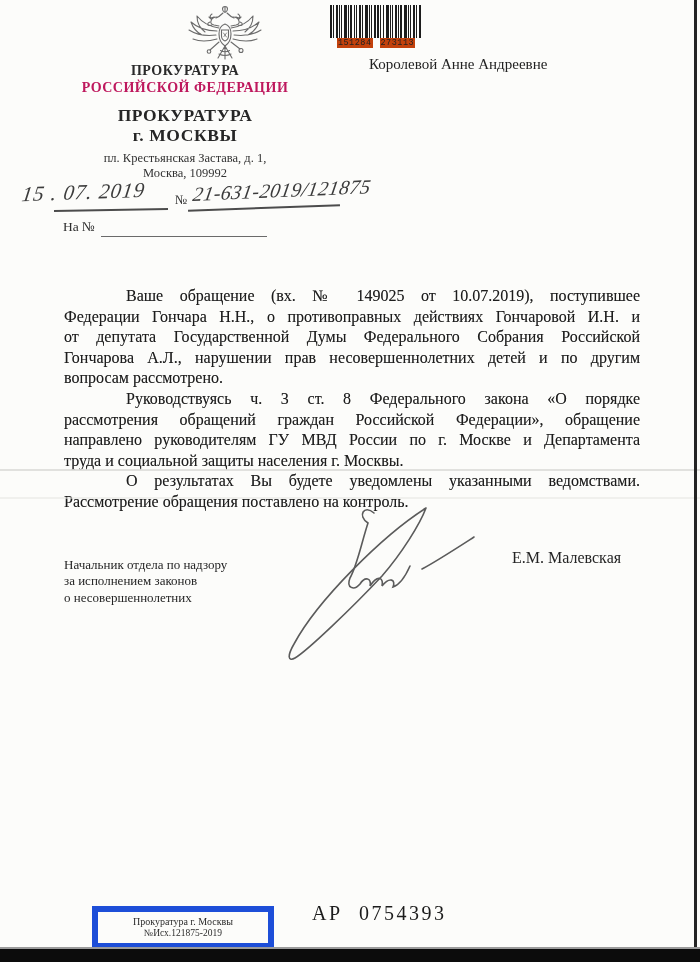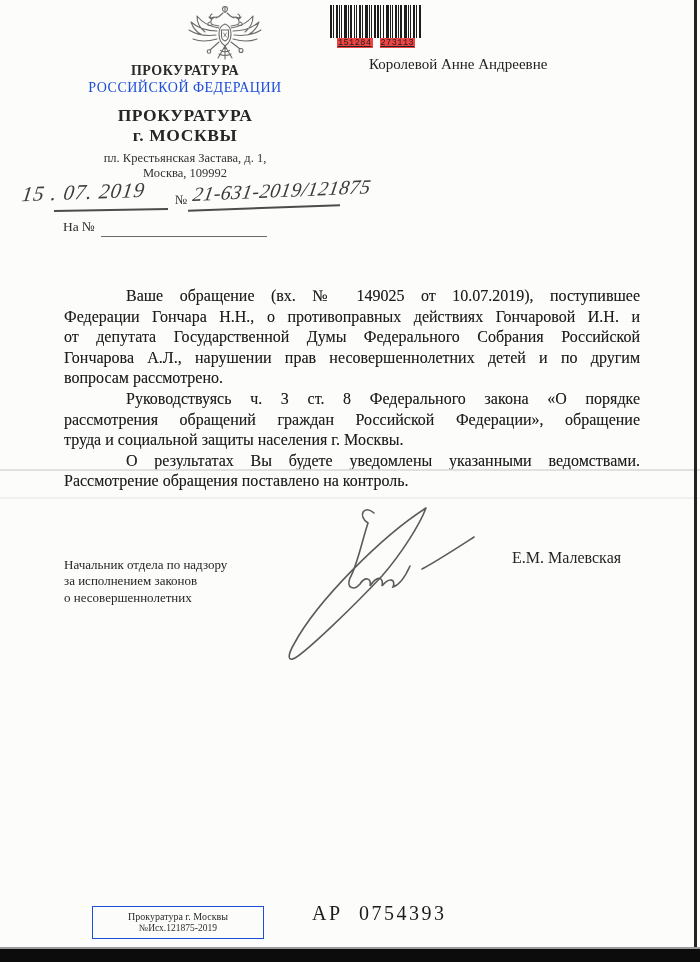--- a/index.html
+++ b/index.html
@@ -5,31 +5,31 @@
   html,body{margin:0;padding:0;background:#888;}
   .page{
     position:relative;width:700px;height:962px;margin:0 auto;
     background:#fcfcfa;overflow:hidden;
     font-family:"Liberation Serif", serif;color:#1e1e1e;
   }
   .abs{position:absolute;}
   
   .lh{position:absolute;left:40px;top:0;width:290px;text-align:center;}
   .lh .org1{position:absolute;left:0;top:63px;width:290px;font-weight:bold;font-size:14px;letter-spacing:.5px;color:#2a2a2a;}
-  .lh .org2{position:absolute;left:0;top:80px;width:290px;font-weight:normal;font-size:14px;letter-spacing:.5px;color:#1d4ed8;}
+  .lh .org2{position:absolute;left:0;top:80px;width:290px;font-weight:bold;font-size:14px;letter-spacing:.5px;color:#be185d;}
   .lh .of1{position:absolute;left:0;top:105px;width:290px;font-weight:bold;font-size:17.5px;letter-spacing:.6px;color:#262626;}
   .lh .of2{position:absolute;left:0;top:125px;width:290px;font-weight:bold;font-size:17.5px;letter-spacing:.6px;color:#262626;}
   .lh .ad1{position:absolute;left:0;top:151px;width:290px;font-size:12.5px;color:#333;}
   .lh .ad2{position:absolute;left:0;top:166px;width:290px;font-size:12.5px;color:#333;}
   .eagle{position:absolute;left:139px;top:4px;}
   
   .barcode{position:absolute;left:330px;top:5px;width:92px;}
   .bc-digits{display:flex;gap:7px;justify-content:center;font-family:"Liberation Mono",monospace;
     font-size:8.5px;letter-spacing:.5px;color:#222;margin-top:-5px;background:transparent;}
-  .bc-digits span{background:#ef4444;padding:0 1px;text-decoration:underline;}
+  .bc-digits span{background:#c2410c;padding:0 1px;}
   .recipient{position:absolute;left:369px;top:56px;font-size:15px;color:#222;text-align:right;}
   
   .hw{font-style:italic;color:#3c3c3c;white-space:nowrap;}
   .hw-date{position:absolute;left:22px;top:180px;font-size:21px;transform:rotate(-2deg) skewX(-10deg);letter-spacing:1px;}
   .num-sign{position:absolute;left:175px;top:192px;font-size:13px;color:#333;}
   .hw-num{position:absolute;left:193px;top:179px;font-size:20px;transform:rotate(-2.5deg) skewX(-12deg);letter-spacing:.5px;}
   .uline{position:absolute;height:1.5px;background:#4c4c4c;}
   .ul1{left:54px;top:209px;width:114px;transform:rotate(-1deg);}
   .ul2{left:188px;top:207px;width:152px;transform:rotate(-2deg);}
   .reply{position:absolute;left:63px;top:219px;font-size:13.5px;color:#2c2c2c;font-family:Liberation Serif, serif;}
@@ -38,21 +38,21 @@
   .body{position:absolute;left:64px;top:286px;width:576px;font-size:16px;line-height:20.6px;
         color:#1d1d1d;text-shadow:0 0 .4px rgba(40,40,40,.45);}
   .bl{width:576px;}
   .bl.ind{padding-left:62px;width:514px;}
   .jl{text-align:justify;text-align-last:justify;}
   
   .sig-title{position:absolute;left:64px;top:525px;font-size:13px;line-height:16.4px;color:#242424;margin-top:32px;}
   .signer{position:absolute;left:512px;top:549px;font-size:16px;color:#242424;}
   .sig-svg{position:absolute;left:262px;top:496px;}
   
-  .stamp{position:absolute;left:92px;top:906px;width:170px;height:31px;border:1px solid #1d4ed8;
+  .stamp{position:absolute;left:92px;top:906px;width:170px;height:31px;border:6px solid #1d4ed8;
          display:flex;flex-direction:column;justify-content:center;text-align:center;color:#2b2b2b;}
   .stamp .s1{font-size:10px;line-height:12px;}
   .stamp .s2{font-size:9.5px;line-height:11px;}
   .form-no{position:absolute;left:312px;top:902px;font-size:20px;font-weight:normal;color:#1c1c1c;
            letter-spacing:2.5px;word-spacing:9px;}
   
   .streak1{left:0;top:469px;width:700px;height:2px;background:#dcdcd8;opacity:.85;}
   .streak2{left:0;top:497px;width:700px;height:1.5px;background:#e6e6e2;opacity:.55;}
   .edge-right{left:694px;top:0;width:3px;height:952px;background:#242424;}
   .edge-grayline{left:0;top:947px;width:700px;height:1.5px;background:#9b9b9b;}
@@ -144,20 +144,21 @@
   <div class="uline ul3 abs"></div>
 
   <div class="body">
     <div class="bl ind jl">Ваше обращение (вх. № 149025 от 10.07.2019), поступившее</div>
     <div class="bl jl">Федерации Гончара Н.Н., о противоправных действиях Гончаровой И.Н. и</div>
     <div class="bl jl">от депутата Государственной Думы Федерального Собрания Российской</div>
     <div class="bl jl">Гончарова А.Л., нарушении прав несовершеннолетних детей и по другим</div>
     <div class="bl">вопросам рассмотрено.</div>
     <div class="bl ind jl">Руководствуясь ч. 3 ст. 8 Федерального закона «О порядке</div>
     <div class="bl jl">рассмотрения обращений граждан Российской Федерации», обращение</div>
+    <div class="bl jl">направлено руководителям ГУ МВД России по г. Москве и Департамента</div>
     <div class="bl">труда и социальной защиты населения г. Москвы.</div>
     <div class="bl ind jl">О результатах Вы будете уведомлены указанными ведомствами.</div>
     <div class="bl">Рассмотрение обращения поставлено на контроль.</div>
   </div>
 
   <div class="sig-title">
     <div>Начальник отдела по надзору</div>
     <div>за исполнением законов</div>
     <div>о несовершеннолетних</div>
   </div>

